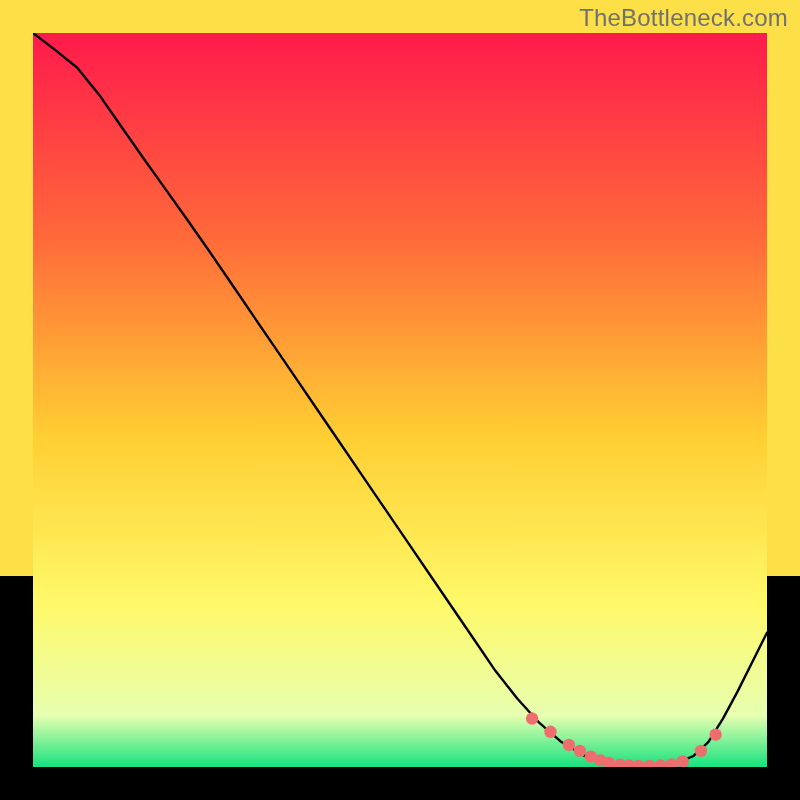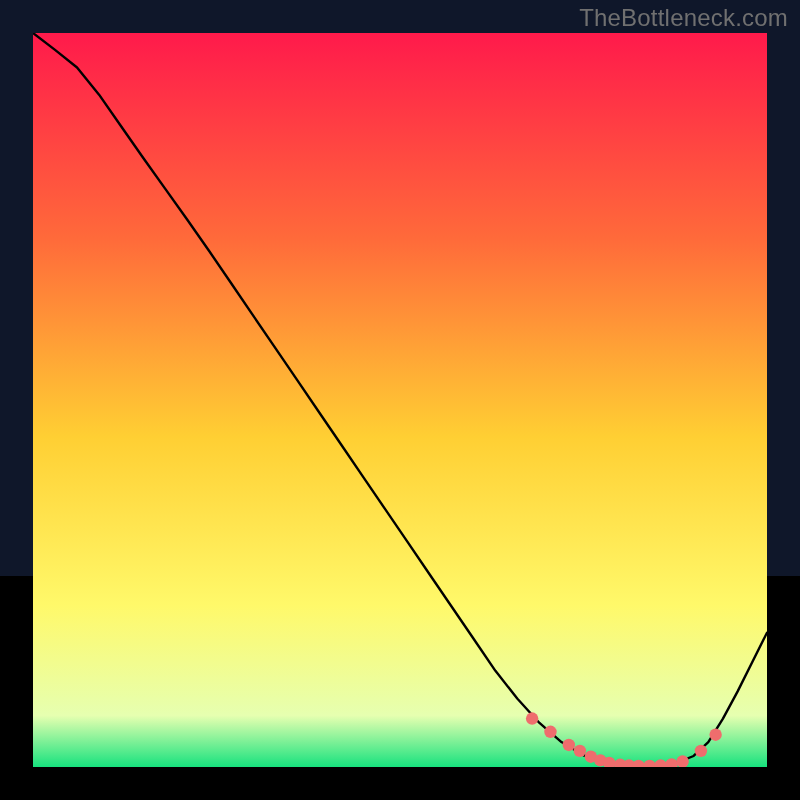--- a/index.html
+++ b/index.html
@@ -8,21 +8,21 @@
     width: 800px;
     height: 800px;
     background: #000;
     font-family: Arial, Helvetica, sans-serif;
     overflow: hidden;
   }
   .frame {
     position: relative;
     width: 800px;
     height: 576px;
-    background: #0f172a;
+    background: #fde047;
   }
   .watermark {
     position: absolute;
     top: 4px;
     right: 12px;
     color: #707070;
     font-size: 24px;
     font-weight: 500;
     letter-spacing: 0.2px;
     user-select: none;

